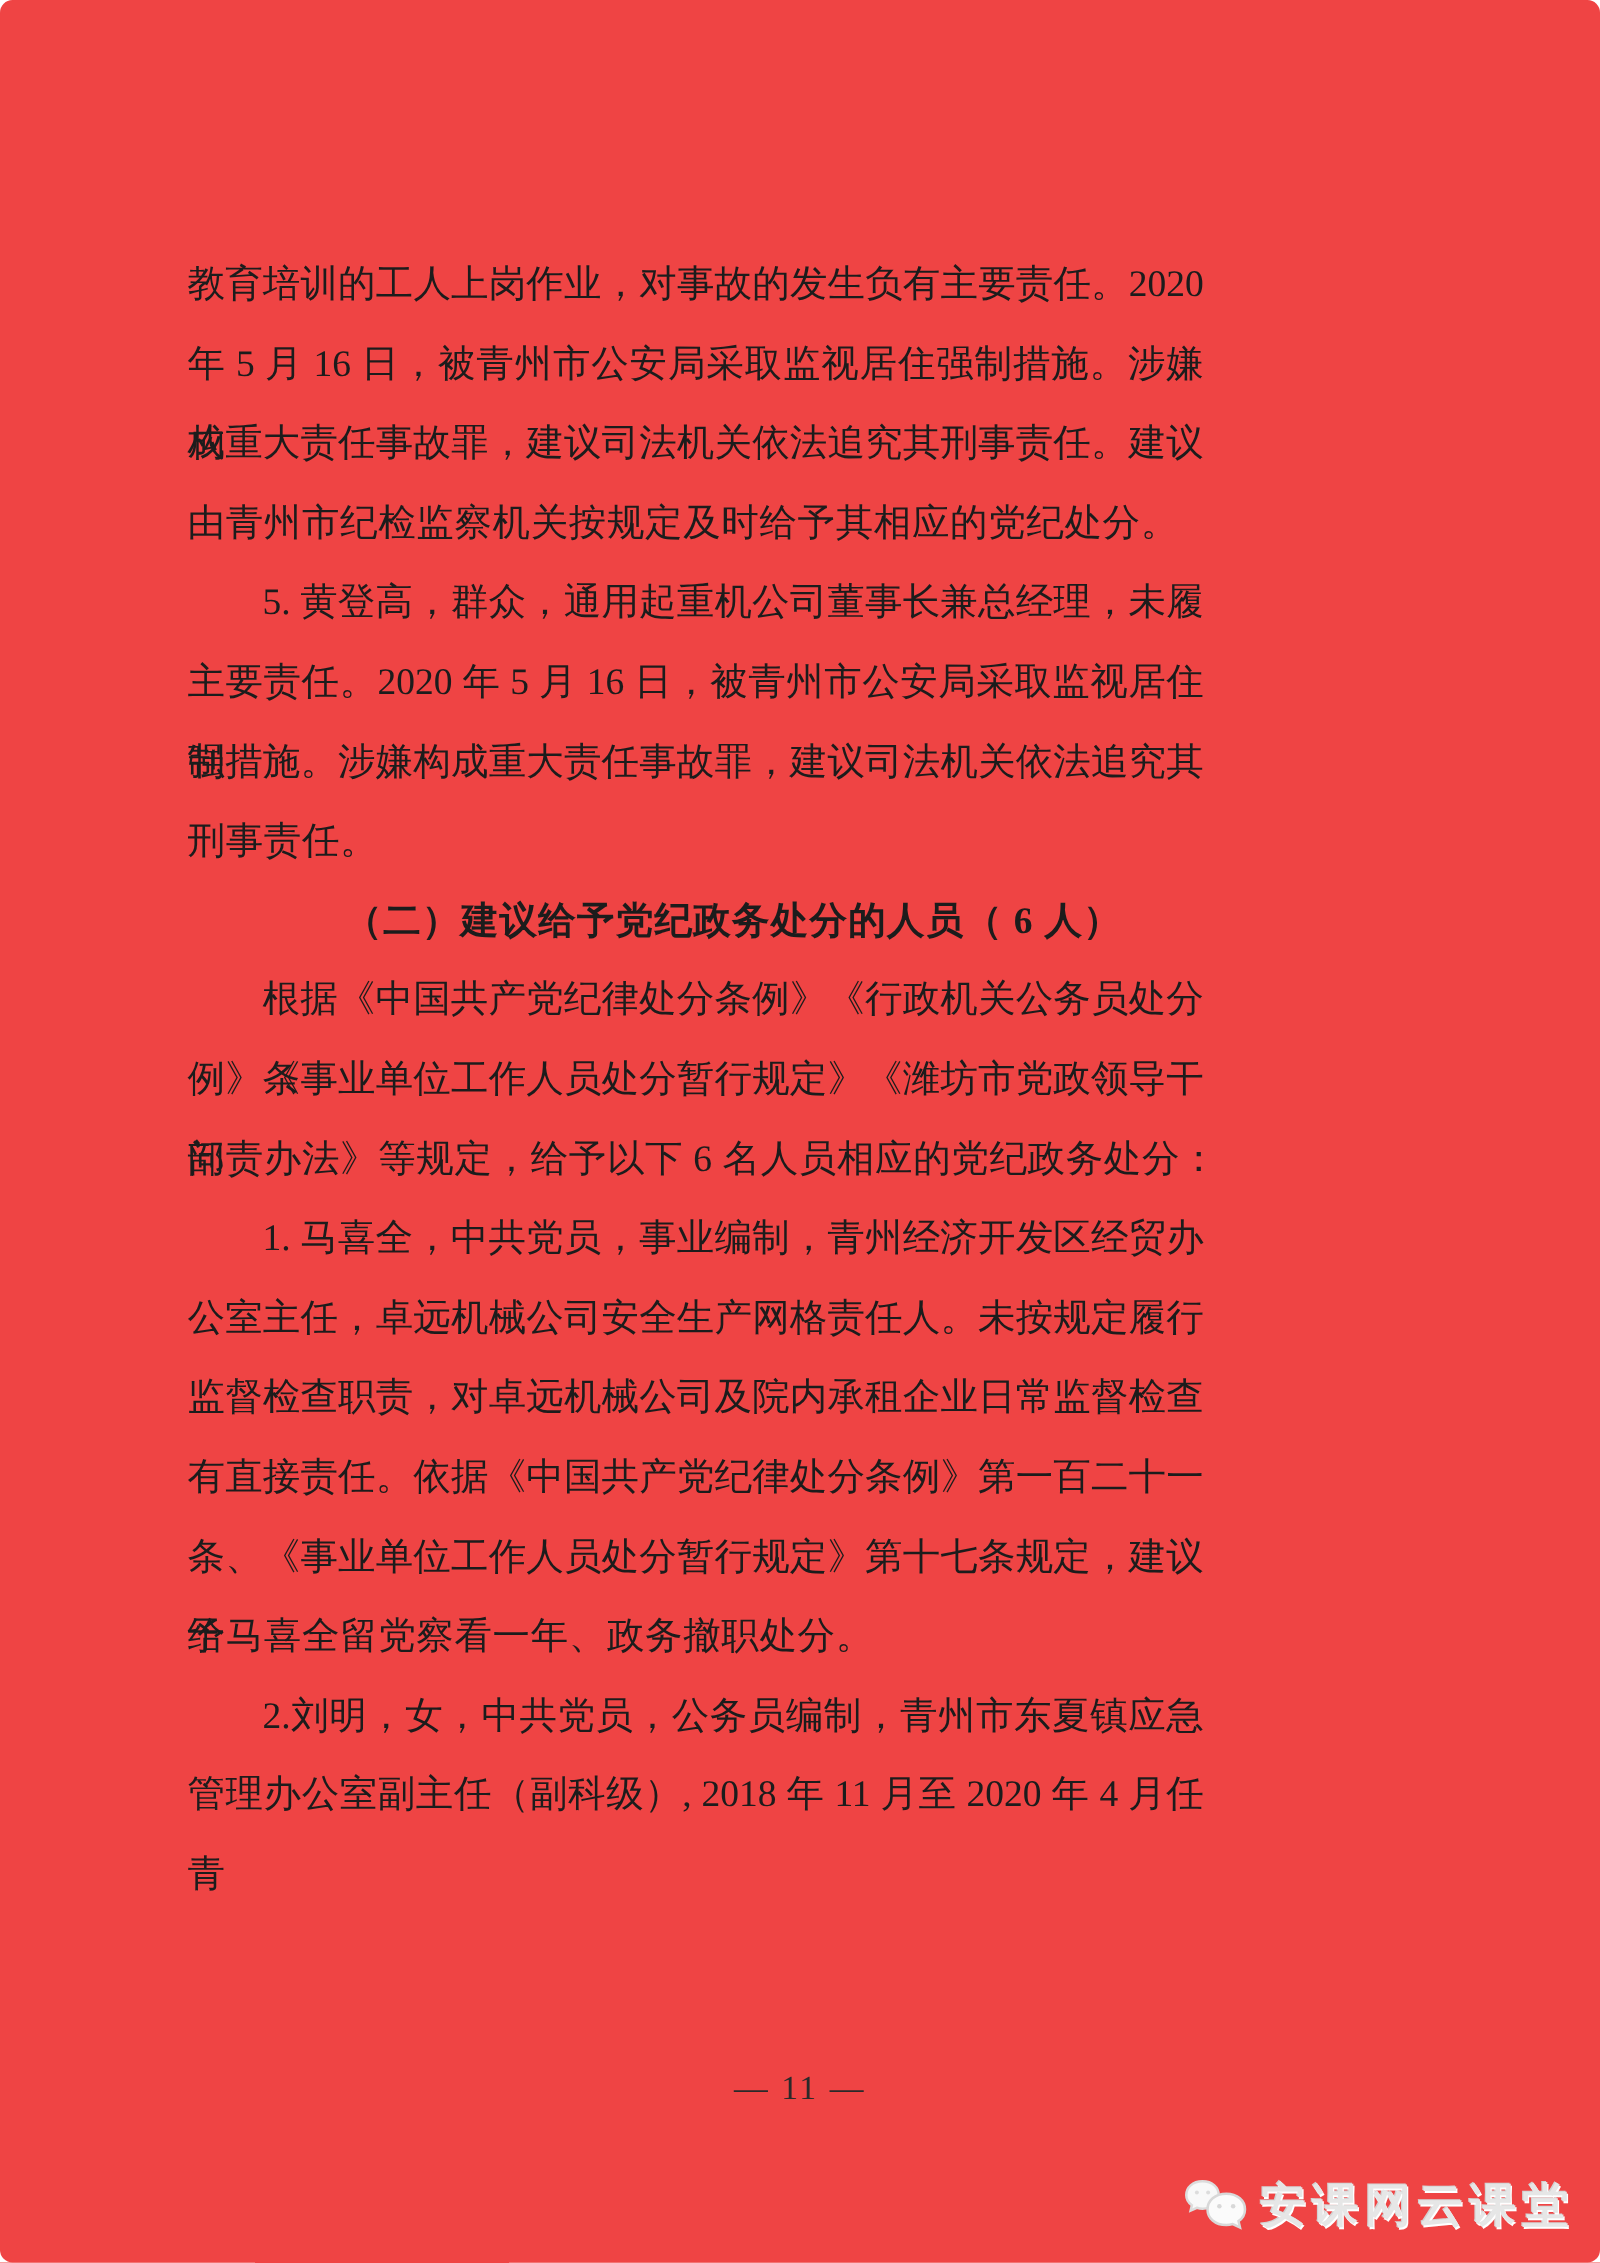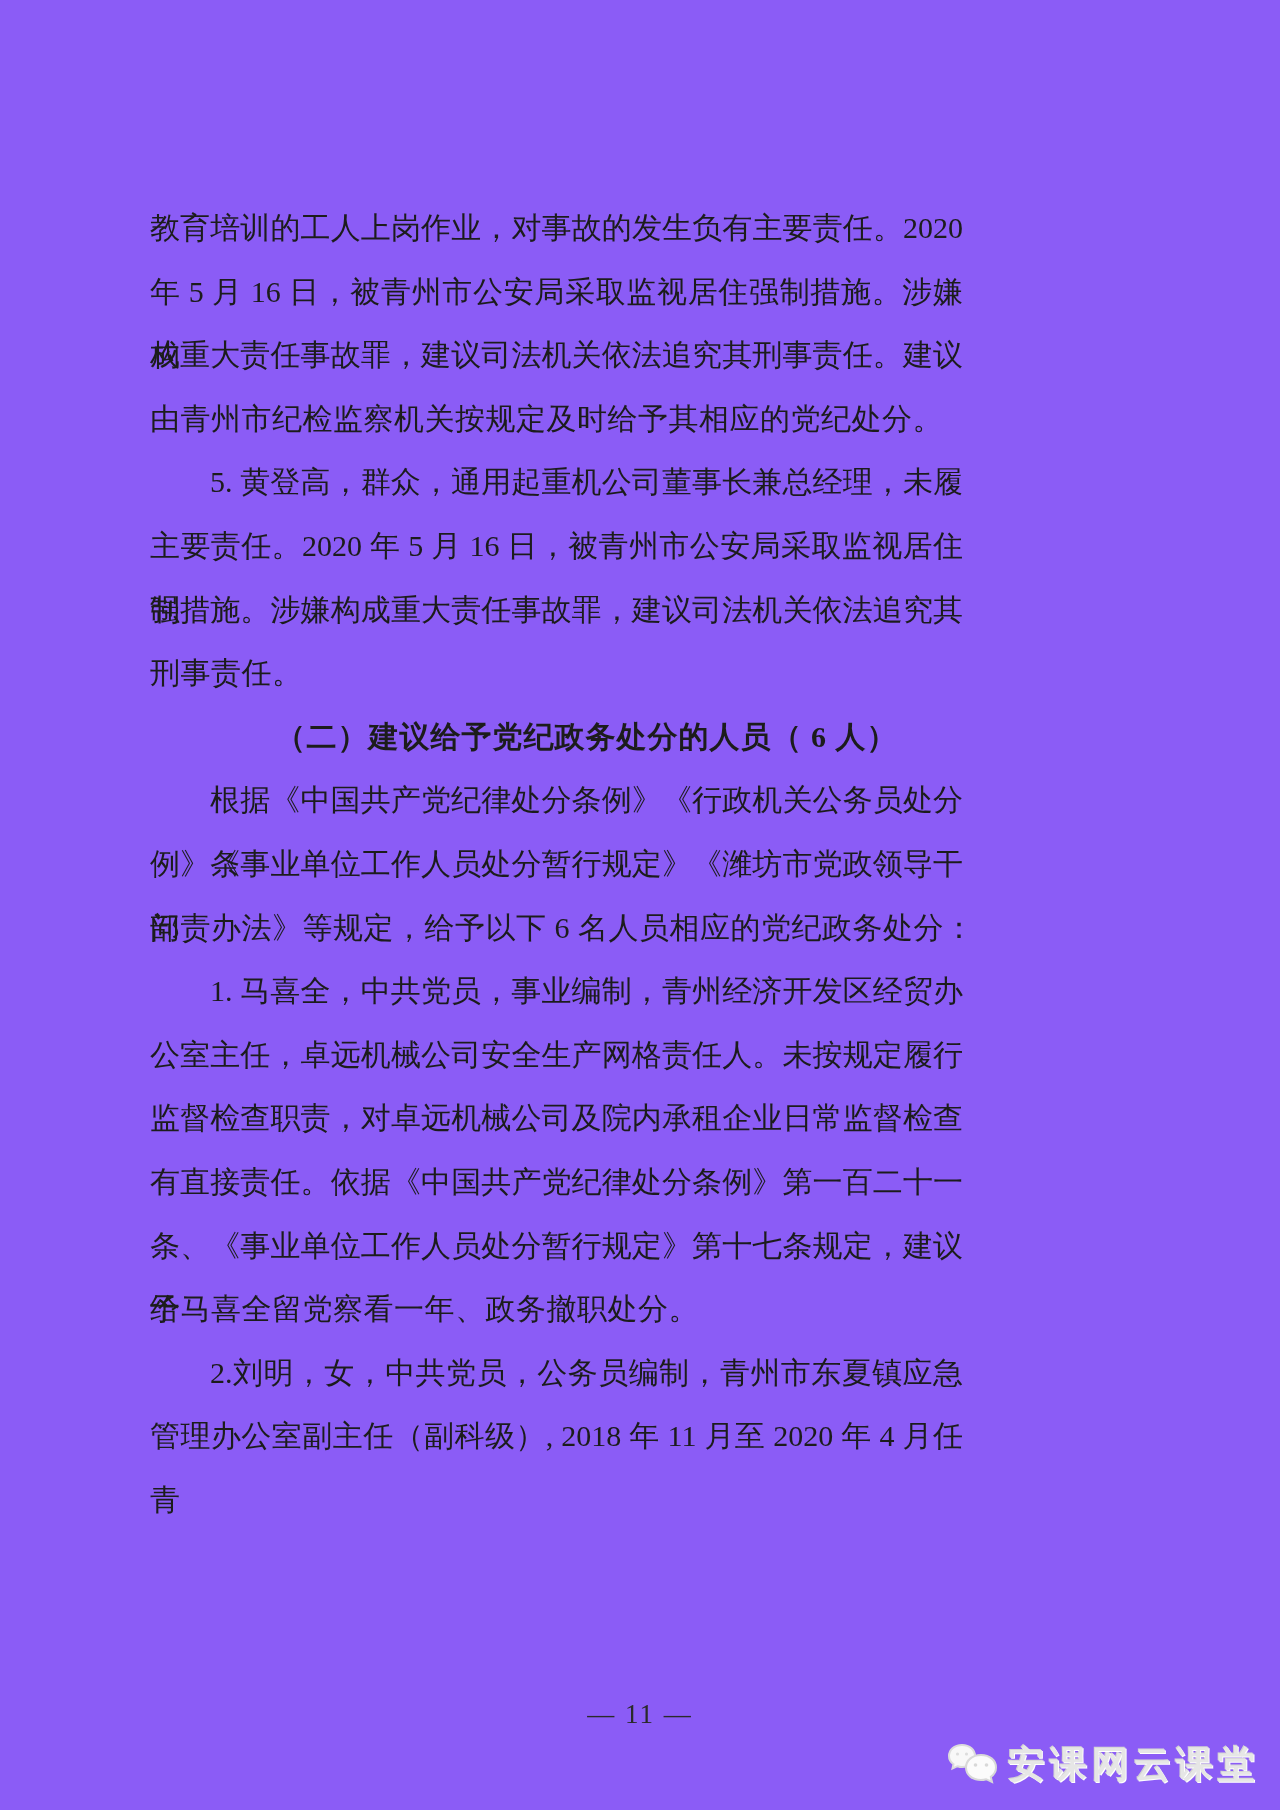--- a/index.html
+++ b/index.html
@@ -4,21 +4,21 @@
 <style>
   html, body { margin: 0; padding: 0; }
   body {
     width: 1280px; height: 1810px;
     background: #ffffff;
     position: relative;
     overflow: hidden;
     font-family: "Liberation Serif", "DejaVu Serif", serif;
     color: #1c1c1c;
   }
-  .page { position: absolute; inset: 0; background: #8b5cf6; }
+  .page { position: absolute; inset: 0; background: #ef4444; border-radius: 10px; }
   .text-block {
     position: absolute;
     left: 150px; top: 196px;
     width: 813px;
   }
   .line {
     height: 63.6px;
     line-height: 63.6px;
     font-size: 30px;
     white-space: nowrap;
@@ -35,21 +35,20 @@
   .line.bold { font-weight: bold; letter-spacing: 1px; text-align: center; }
   .page-number {
     position: absolute;
     left: 0; top: 1648px;
     width: 100%;
     text-align: center;
     font-size: 27px;
     line-height: 44px;
     color: #2a2a2a;
     letter-spacing: 2px;
-    margin-top: 44px;
   }
   .watermark {
     position: absolute;
     top: 1740px; right: 20px;
     display: flex;
     align-items: center;
     gap: 8px;
   }
   .watermark .wm-text {
     font-family: "Liberation Sans", "DejaVu Sans", sans-serif;

